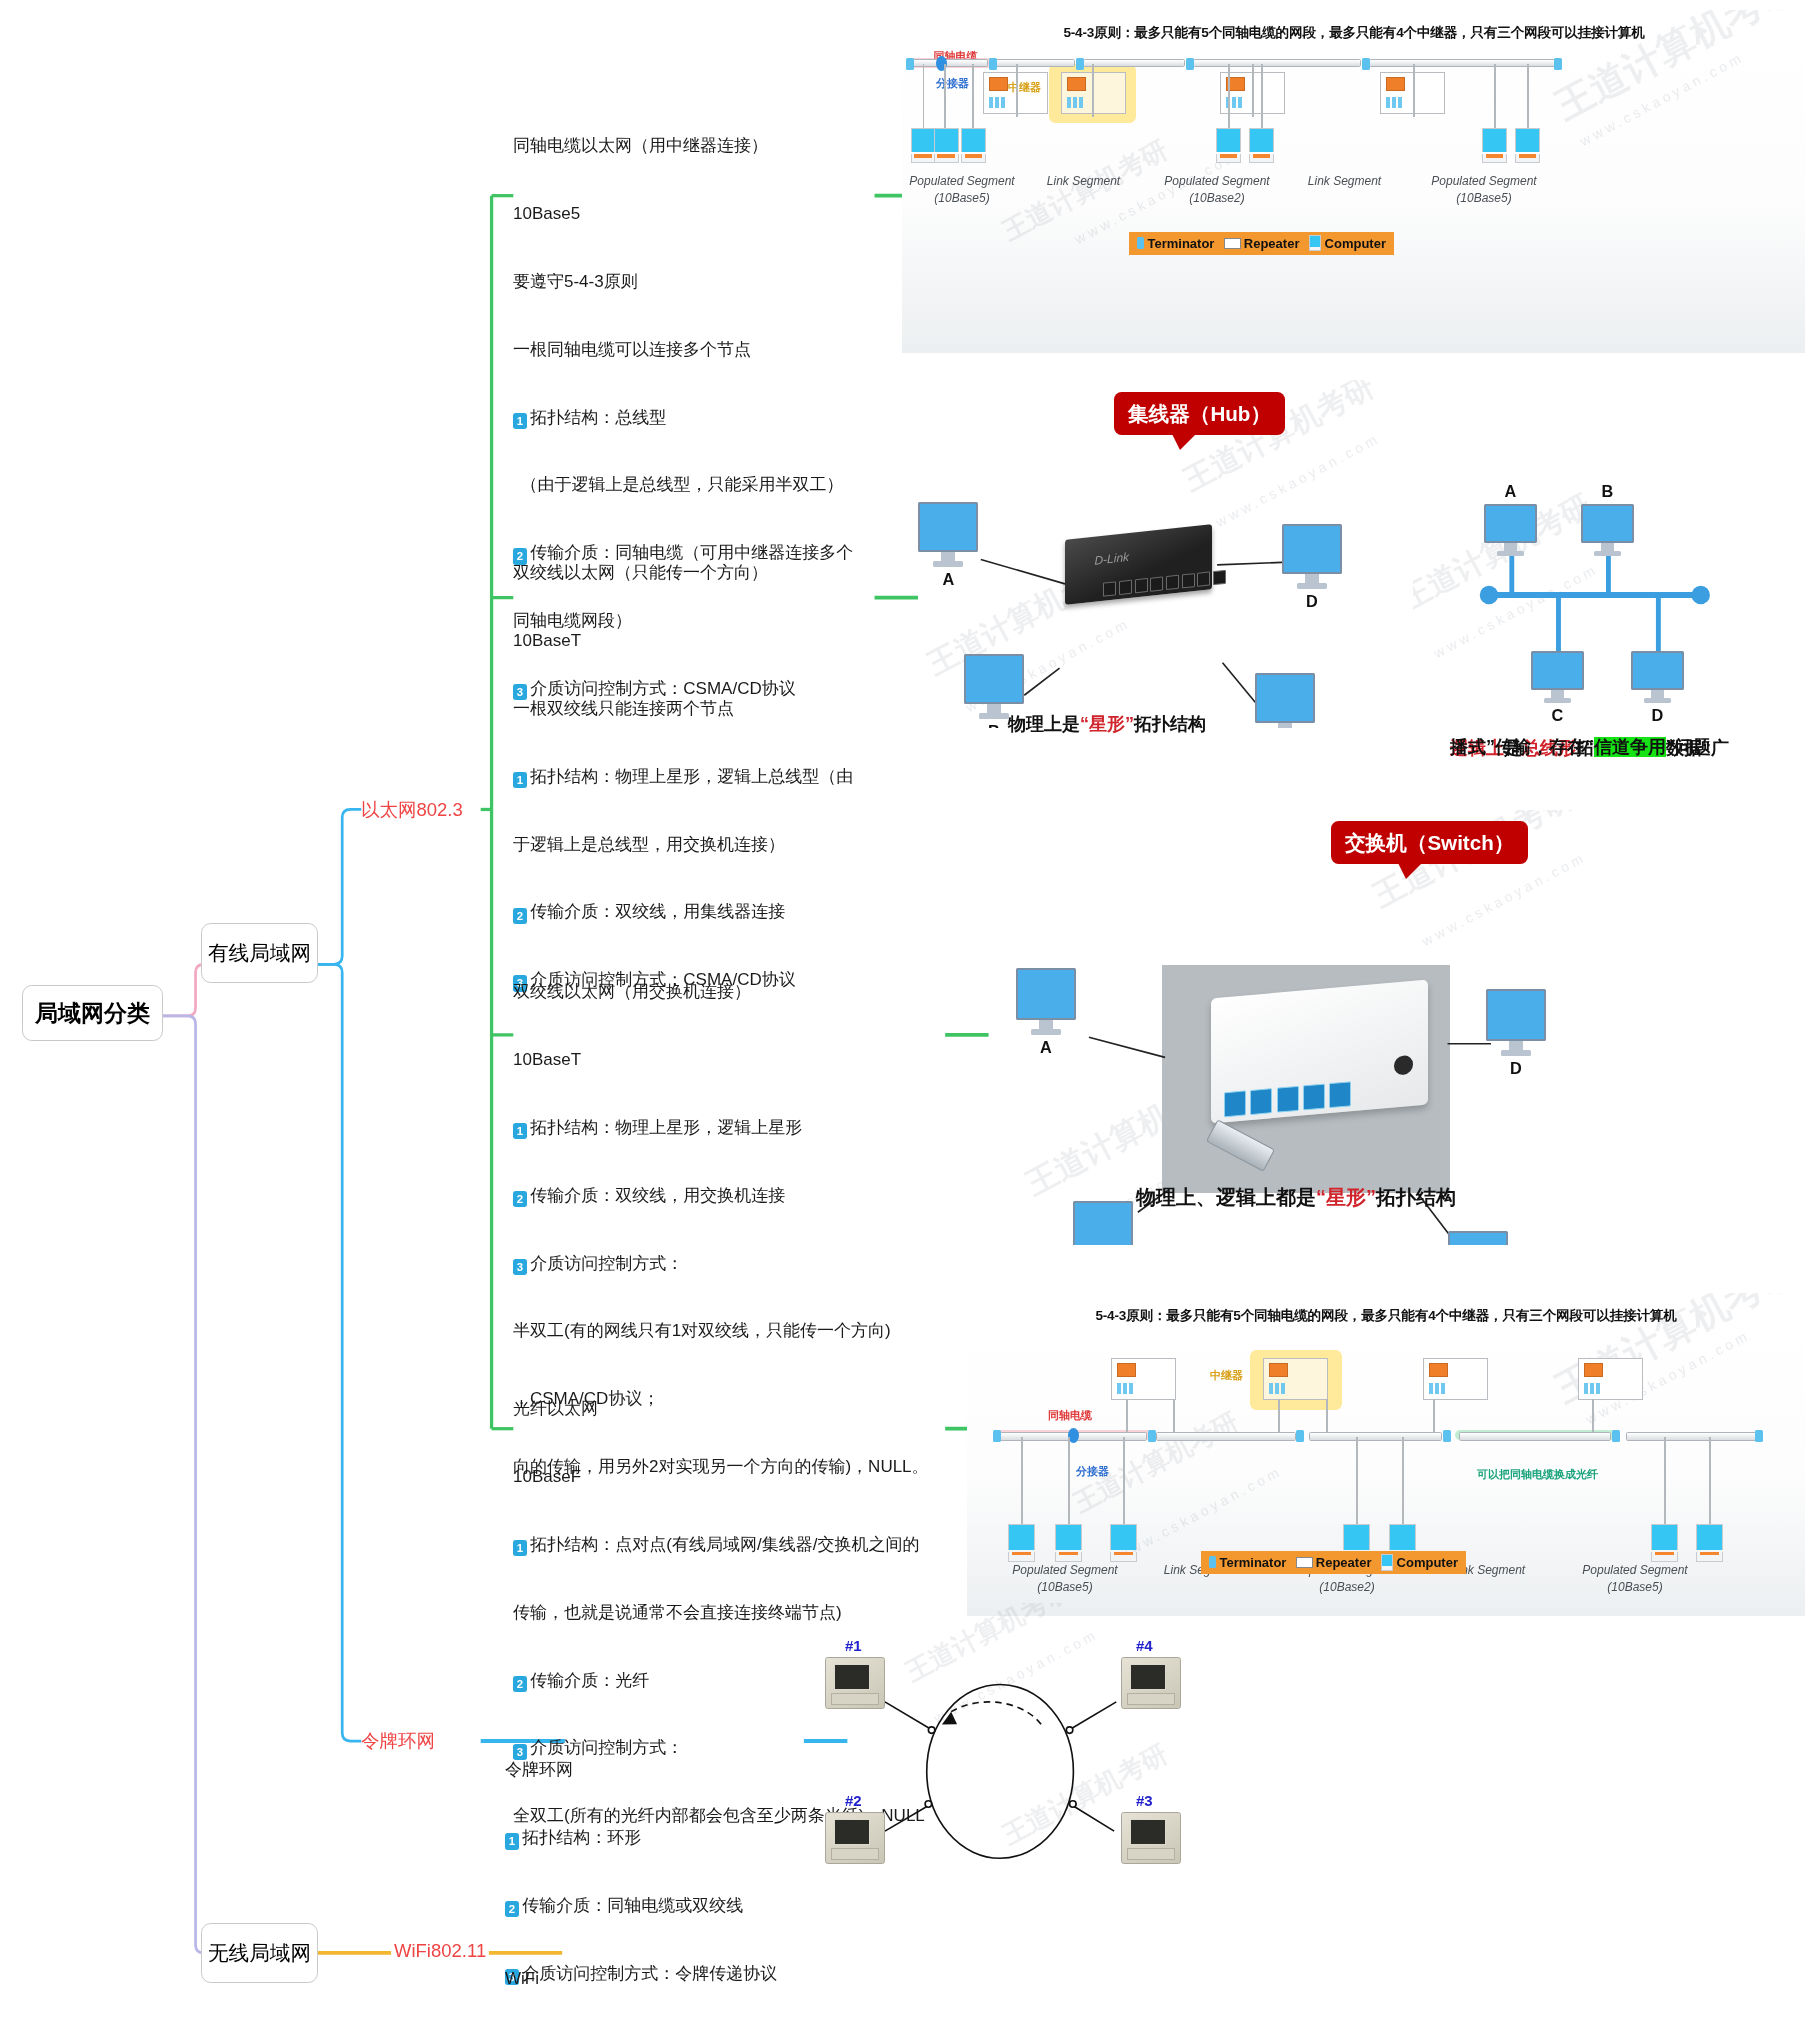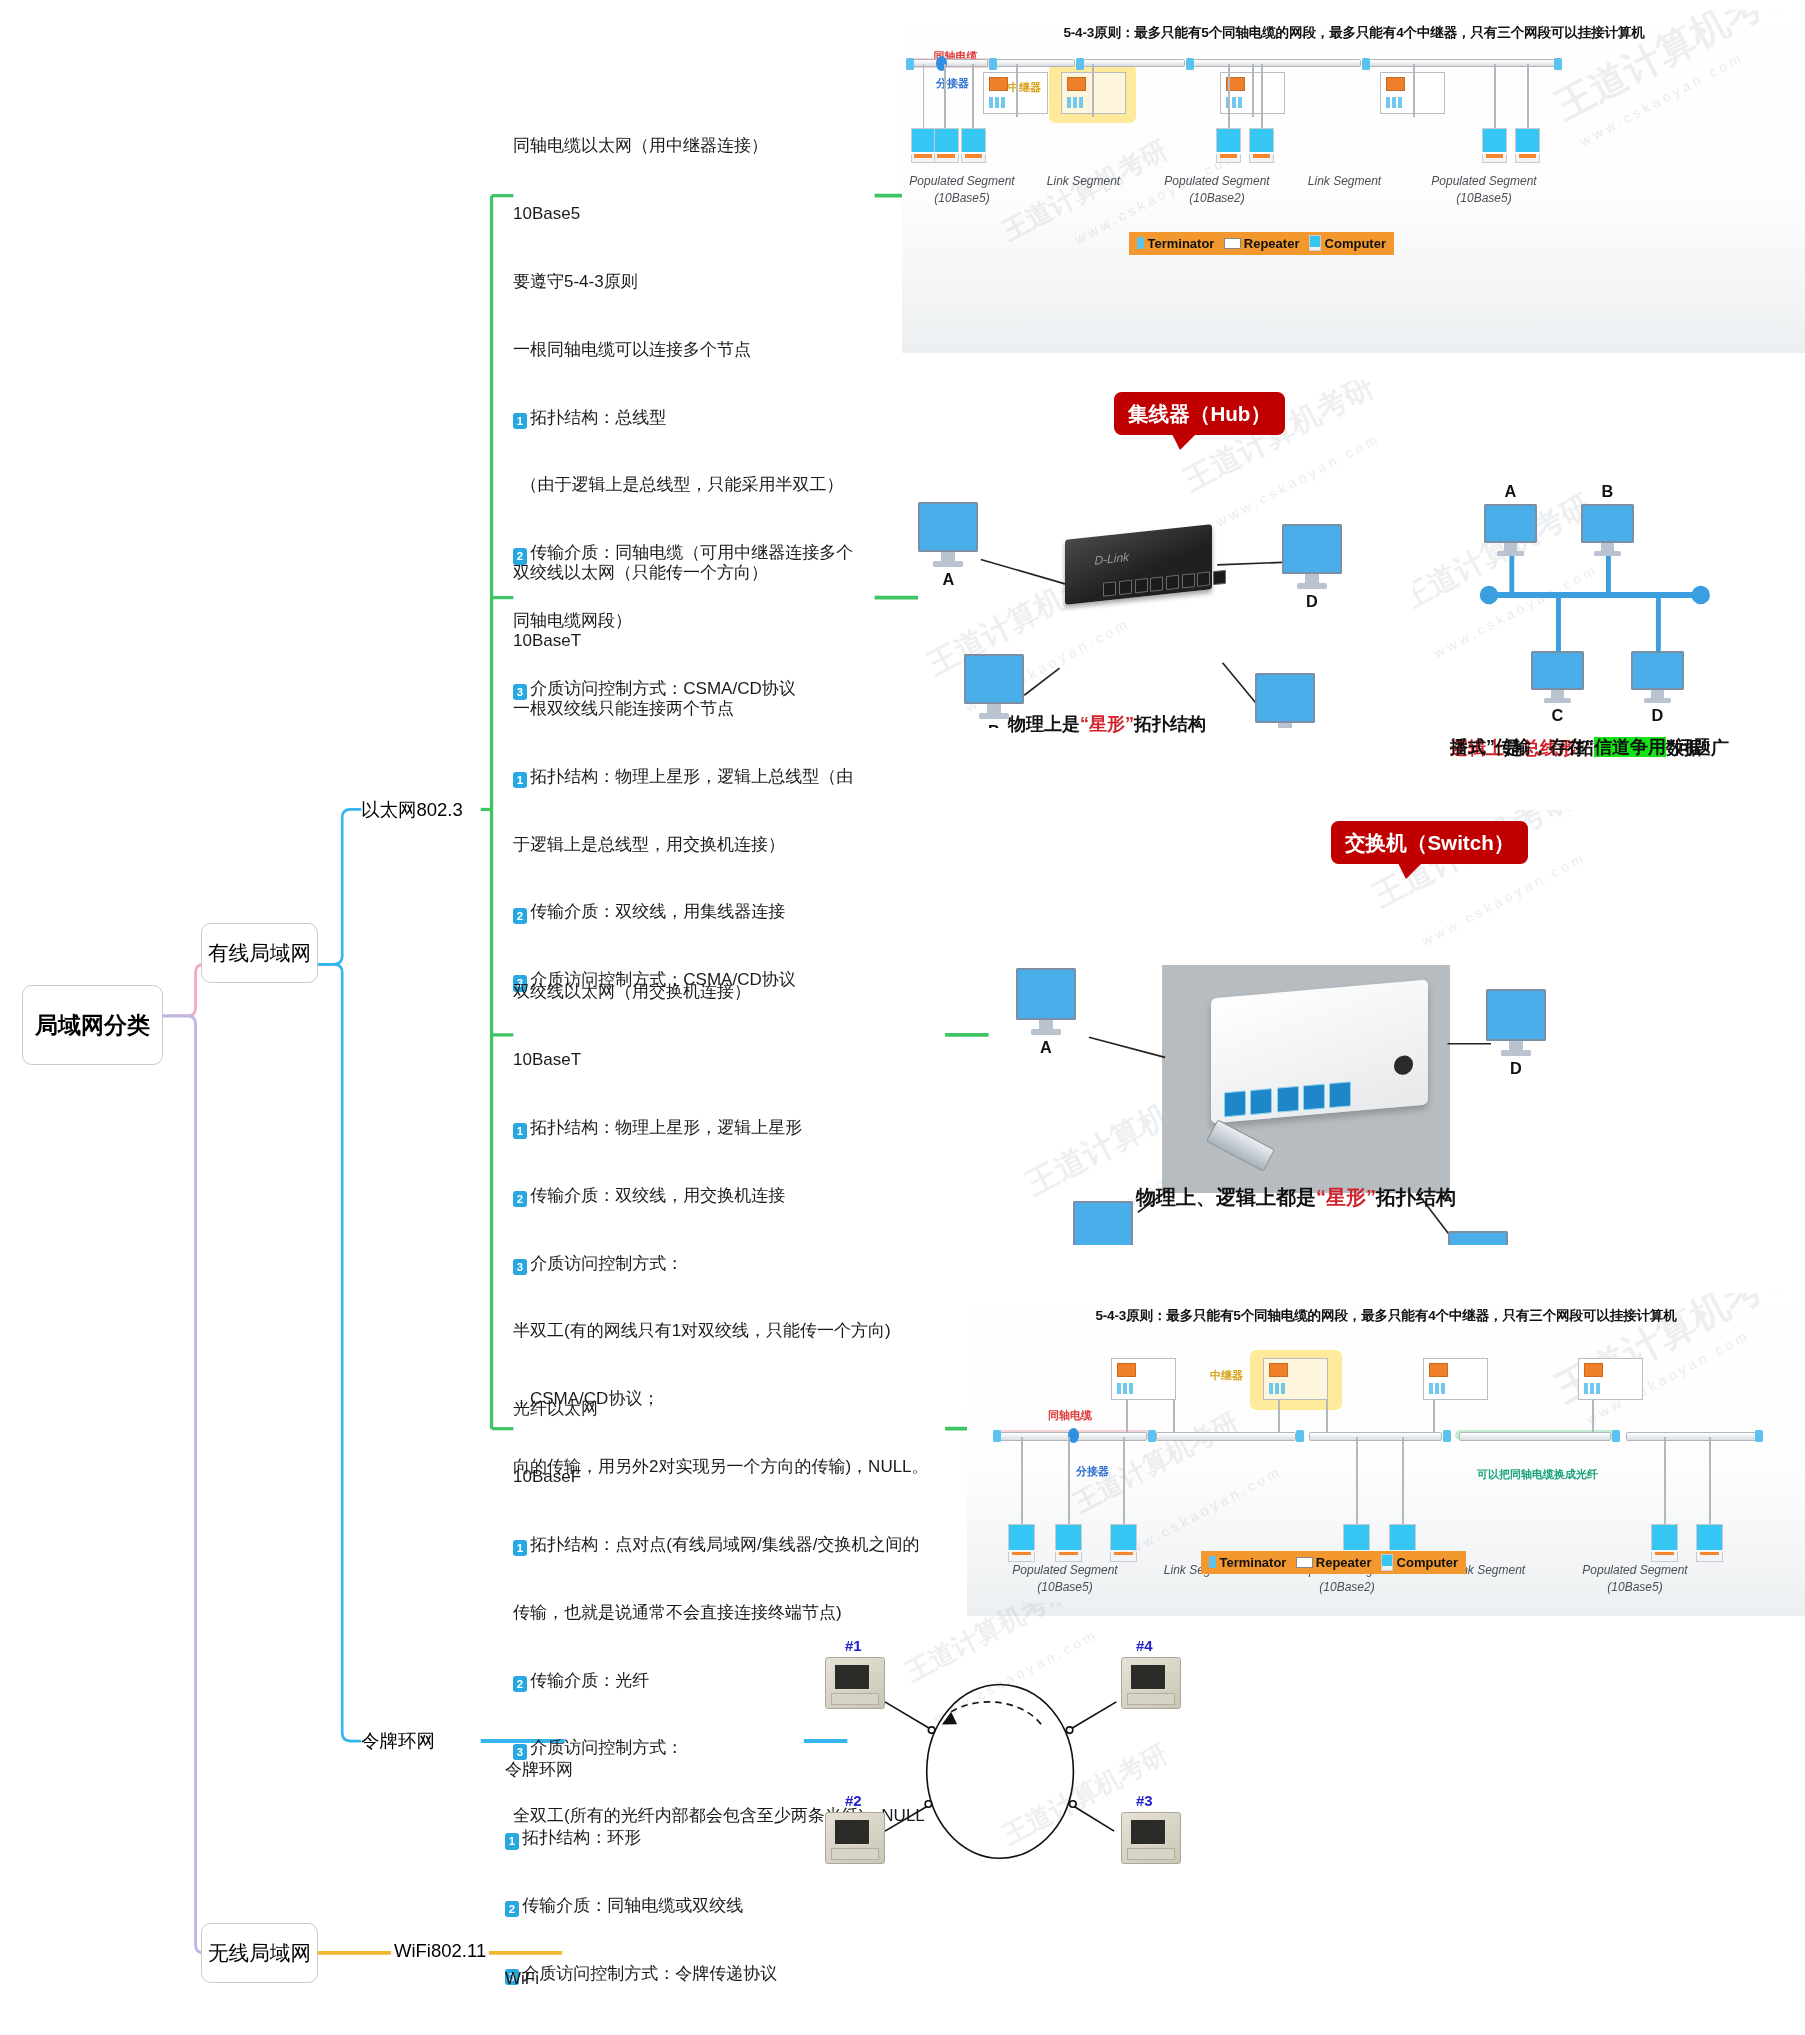--- a/index.html
+++ b/index.html
@@ -13,21 +13,21 @@
   svg.wires { position:absolute; left:0; top:0; width:1805px; height:2035px; pointer-events:none; }
 
   
   .node-box{
     position:absolute; border:1.1px solid #c9c9c9; border-radius:9.8px; background:#fff;
     display:flex; align-items:center; justify-content:center; text-align:center;
     font-weight:700; color:#000;
   }
   .node-root{ font-size:23px; }
   .node-lvl2{ font-size:20.6px; font-weight:400; }
-  .node-plain{ position:absolute; font-size:18.5px; color:#000000; white-space:nowrap; }
+  .node-plain{ position:absolute; font-size:18.5px; color:#ef4444; white-space:nowrap; }
 
   
   .tblock{ position:absolute; font-size:17px; line-height:1.33; color:#1a1a1a; white-space:pre-wrap; }
   .tblock .ln{ display:block; }
   .num{
     display:inline-block; width:14px; height:16.3px; line-height:16.3px; text-align:center;
     background:#29a8e0; color:#fff; font-size:11.4px; font-weight:700; border-radius:2.7px;
     vertical-align:-2.2px; margin-right:3.3px;
   }
 
@@ -132,21 +132,21 @@
   <path d="M1740 1905 H1820" stroke="#3fc463" stroke-width="7" fill="none"></path>
   <path d="M1740 2630 H1820" stroke="#3fc463" stroke-width="7" fill="none"></path>
 
   <path d="M885 3205 H1040" stroke="#37b5ef" stroke-width="7" fill="none"></path>
   <path d="M1480 3205 H1560" stroke="#37b5ef" stroke-width="7" fill="none"></path>
 
   <path d="M585 3595 H720" stroke="#f2b631" stroke-width="7" fill="none"></path>
   <path d="M900 3595 H1035" stroke="#f2b631" stroke-width="7" fill="none"></path>
 </svg>
 
-<div class="node-box node-root" style="left:22px; top:985px; width:141px; height:80px;">
+<div class="node-box node-root" style="left:22px; top:985px; width:141px; height:56px;">
   <span>局域网分类</span>
 </div>
 
 <div class="node-box node-lvl2" style="left:201px; top:923px; width:117px; height:60px;">
   <span>有线局域网</span>
 </div>
 
 <div class="node-box node-lvl2" style="left:201px; top:1923px; width:117px; height:60px;">
   <span>无线局域网</span>
 </div>

